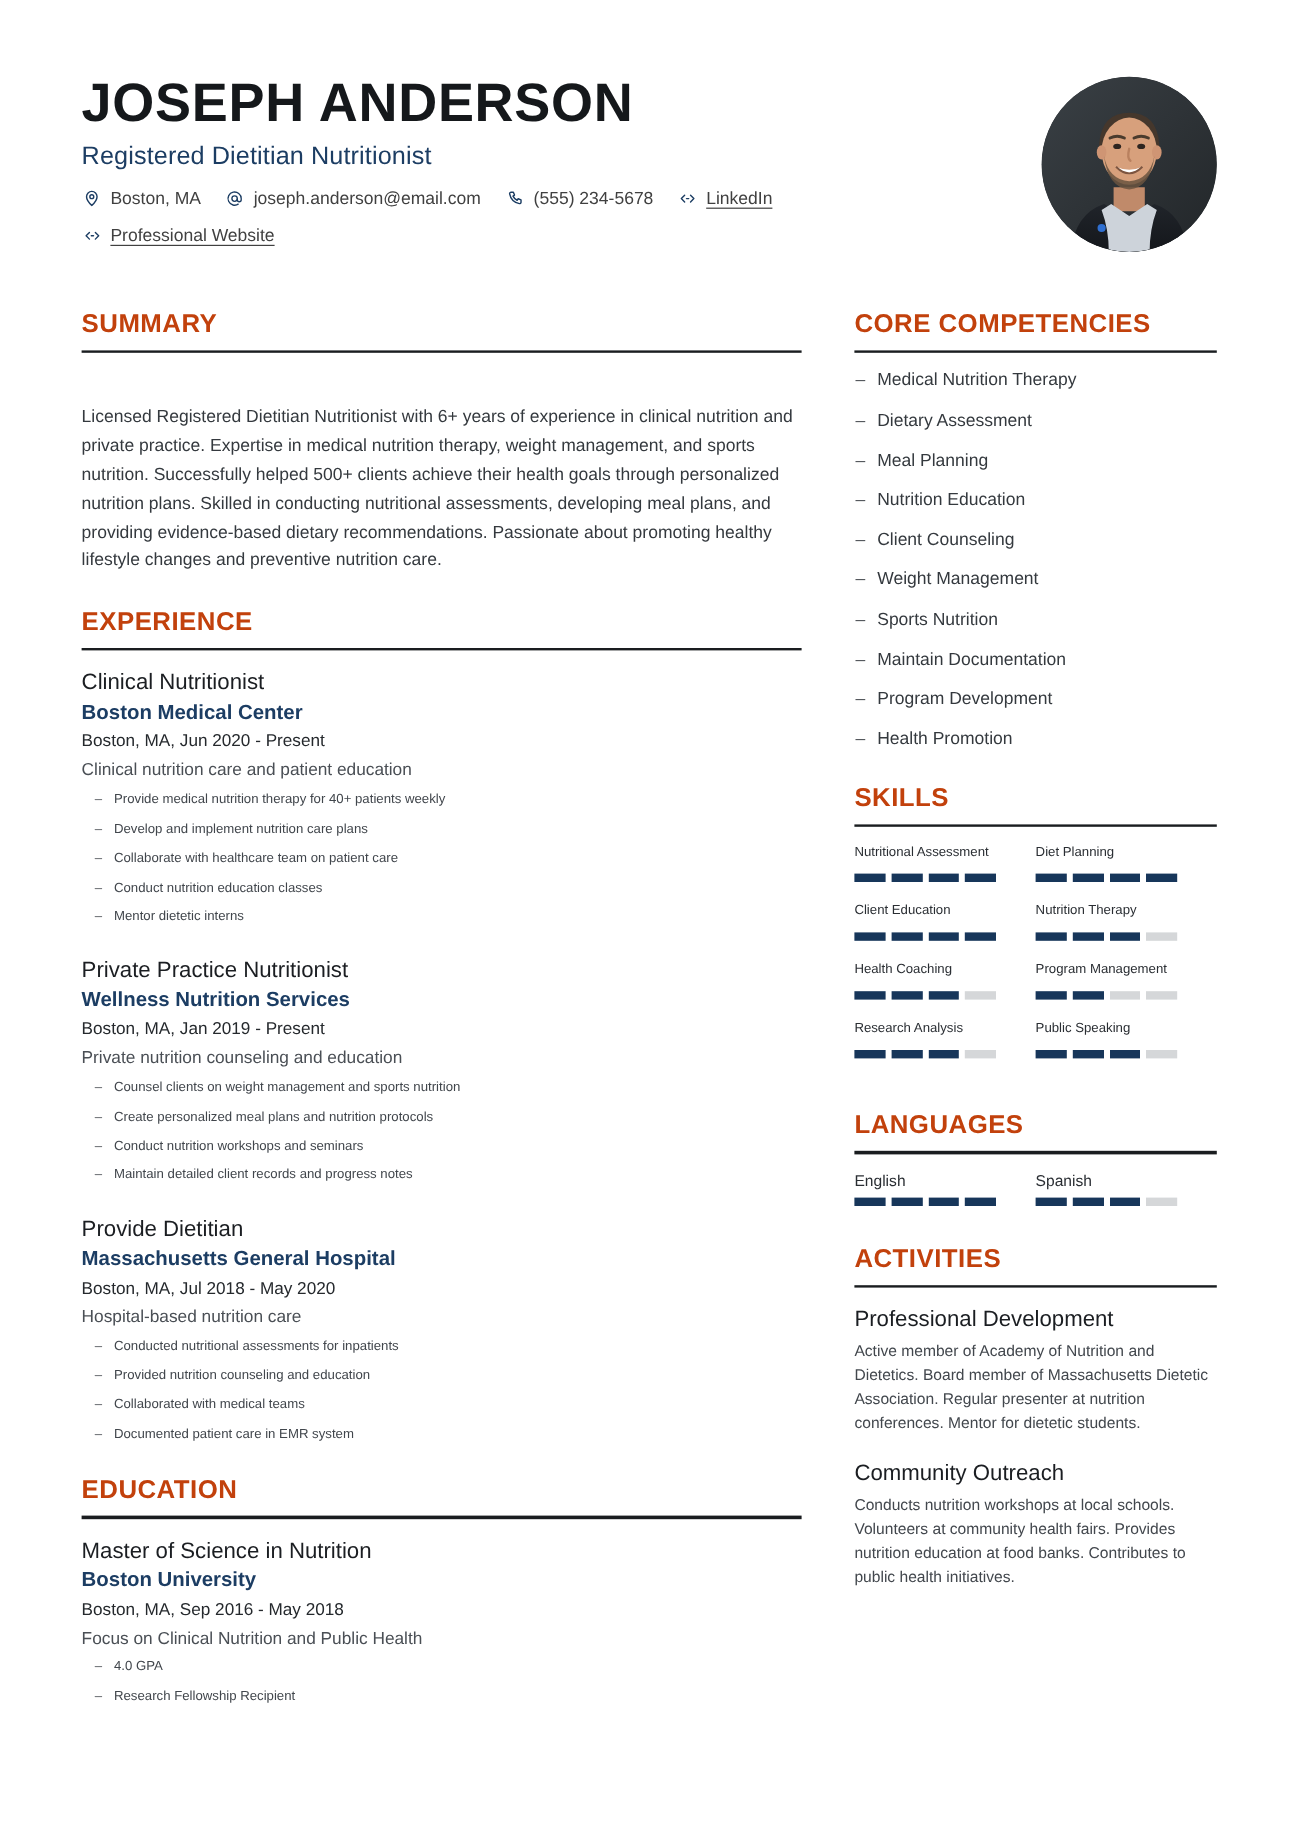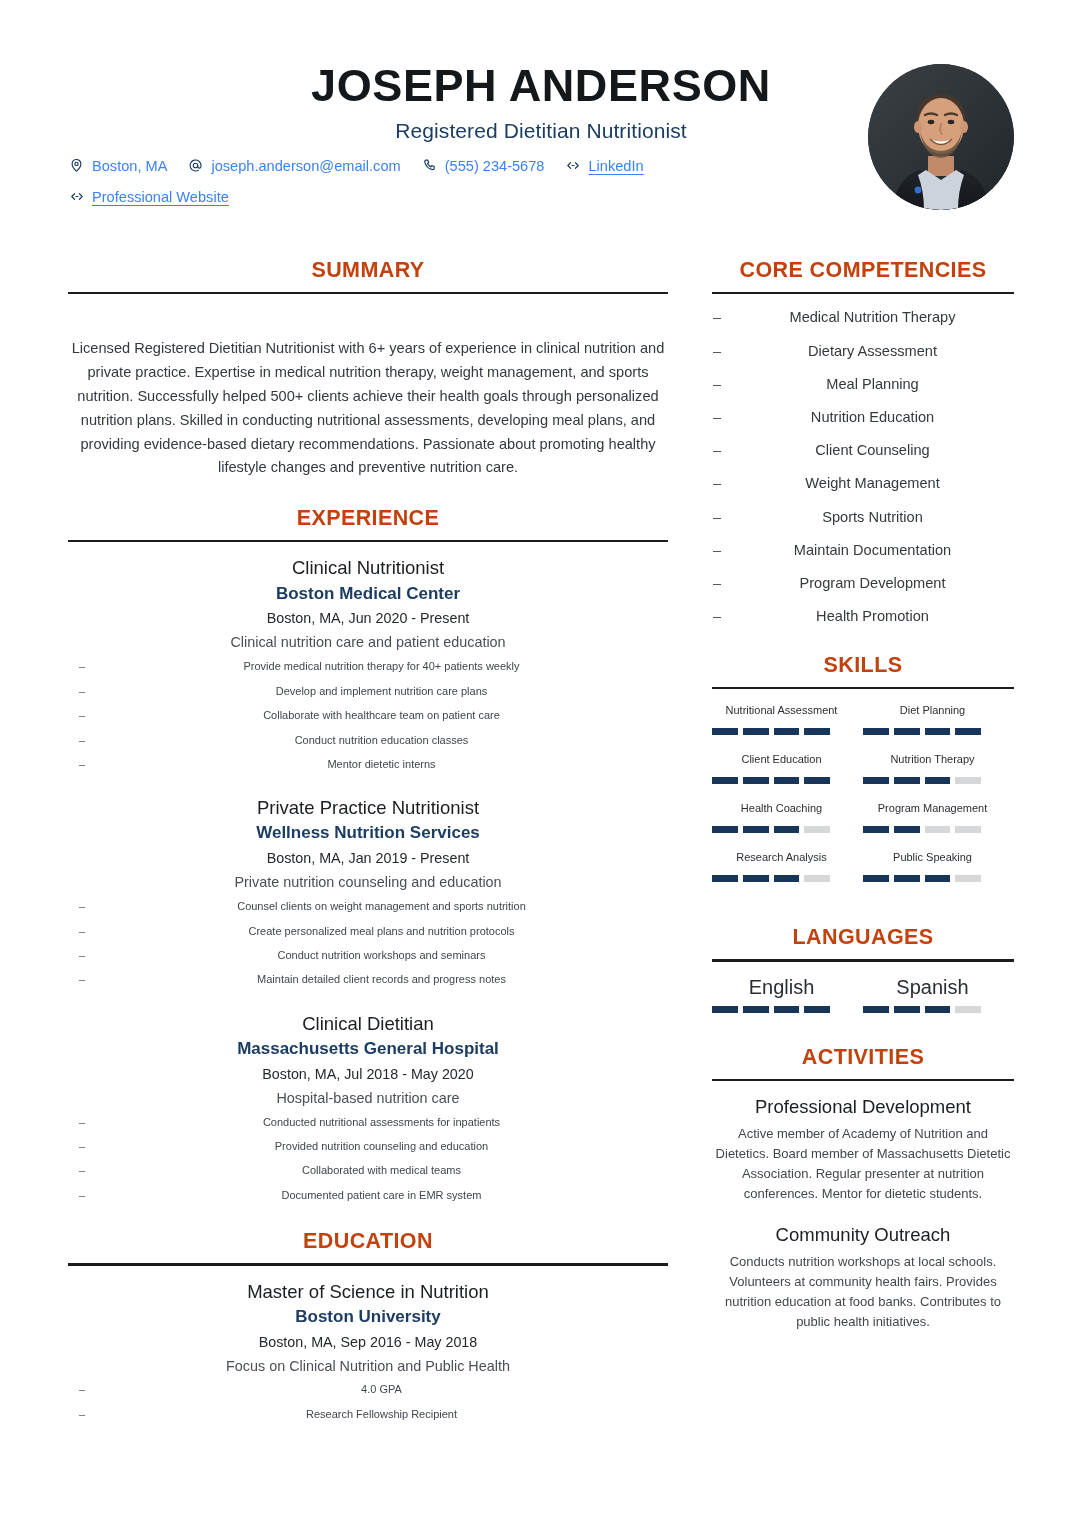--- a/index.html
+++ b/index.html
@@ -8,21 +8,21 @@
     height: 1527px;
     background: #ffffff;
   }
   body {
     font-family: "Liberation Sans", "DejaVu Sans", sans-serif;
     color: #23272b;
     position: relative;
     overflow: hidden;
   }
 
-  .page { position: relative; width: 1080px; height: 1096px; padding: 62px 66px 0 68px; text-align: center; }
+  .page { position: relative; width: 1080px; height: 1096px; padding: 62px 66px 0 68px; }
 
   
   .header { position: relative; min-height: 160px; }
   .name {
     font-size: 45px;
     font-weight: 700;
     letter-spacing: 0.6px;
     color: #15181b;
     line-height: 1.05;
     margin-bottom: 10px;
@@ -38,21 +38,21 @@
     display: flex;
     flex-wrap: wrap;
     align-items: center;
     max-width: 640px;
     row-gap: 7px;
   }
   .contact-item {
     display: inline-flex;
     align-items: center;
     font-size: 14.6px;
-    color: #3b82f6;
+    color: #404040;
     margin-right: 20px;
     white-space: nowrap;
   }
   .contact-item .ci-icon {
     display: inline-flex;
     align-items: center;
     justify-content: center;
     width: 17px;
     height: 17px;
     margin-right: 7px;
@@ -149,21 +149,21 @@
     line-height: 1.3;
     margin-bottom: 6px;
     min-height: 19px;
   }
   .bar-row { display: flex; gap: 5px; width: 118px; }
   .seg { height: 7px; flex: 1 1 0; background: #d5d7d9; }
   .seg.on { background: #17365a; }
 
   .lang-grid { display: flex; flex-wrap: wrap; }
   .lang-cell { width: 50%; padding-right: 12px; margin-bottom: 6px; }
-  .lang-name { font-size: 20px; color: #2a2e33; margin-bottom: 7px; }
+  .lang-name { font-size: 13px; color: #2a2e33; margin-bottom: 7px; }
 
   .act-entry { margin-bottom: 18px; }
   .act-title { font-size: 18.5px; color: #1b1e22; font-weight: 400; line-height: 1.3; margin-bottom: 5px; }
   .act-text { font-size: 13px; color: #42474d; line-height: 1.55; }
 </style>
 </head>
 <body>
 
 <div class="page">
 
@@ -303,21 +303,21 @@
               <div class="entry-meta">Boston, MA, Jan 2019 - Present</div>
               <div class="entry-desc">Private nutrition counseling and education</div>
               <ul class="bullets">
                 <li>Counsel clients on weight management and sports nutrition</li>
                 <li>Create personalized meal plans and nutrition protocols</li>
                 <li>Conduct nutrition workshops and seminars</li>
                 <li>Maintain detailed client records and progress notes</li>
               </ul>
             </div>
             <div class="entry">
-              <div class="entry-title">Clinical Dietitian</div>
+              <div class="entry-title">Provide Dietitian</div>
               <div class="entry-org">Massachusetts General Hospital</div>
               <div class="entry-meta">Boston, MA, Jul 2018 - May 2020</div>
               <div class="entry-desc">Hospital-based nutrition care</div>
               <ul class="bullets">
                 <li>Conducted nutritional assessments for inpatients</li>
                 <li>Provided nutrition counseling and education</li>
                 <li>Collaborated with medical teams</li>
                 <li>Documented patient care in EMR system</li>
               </ul>
             </div>

